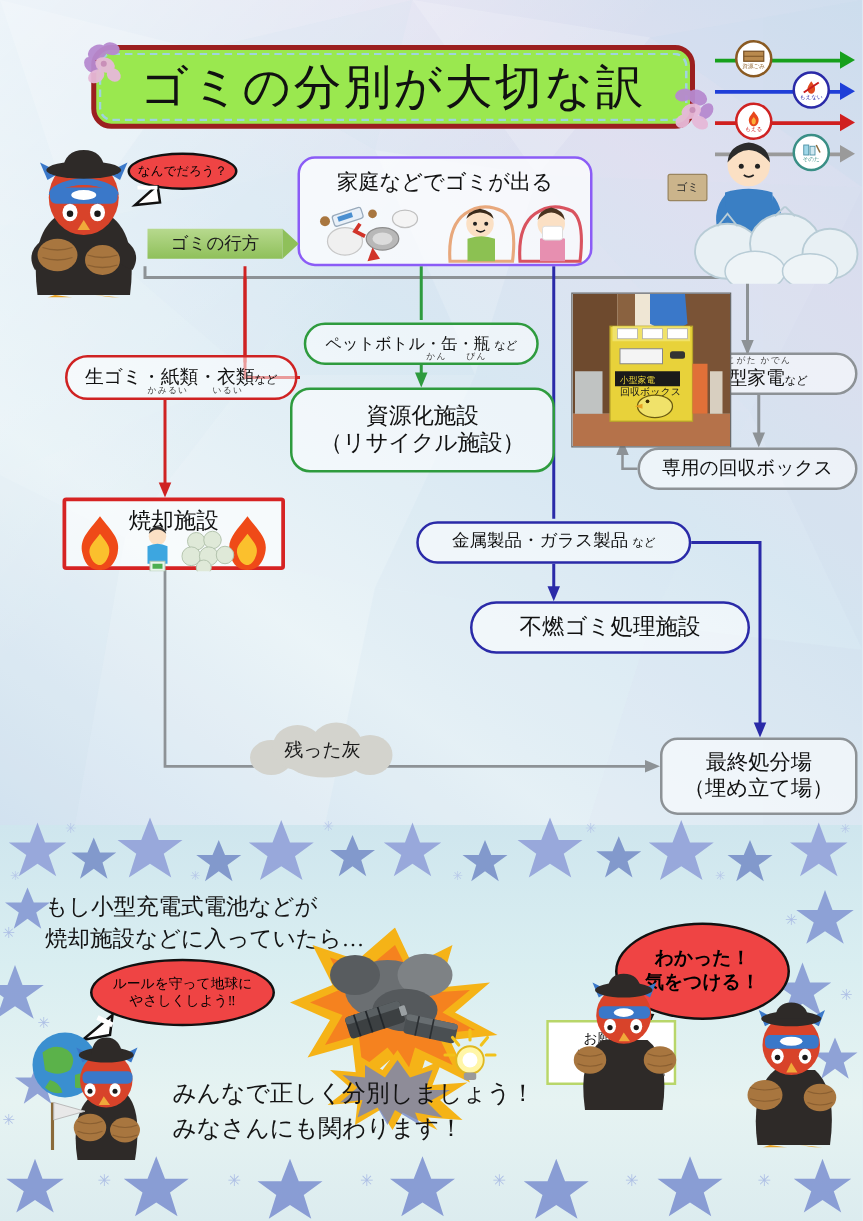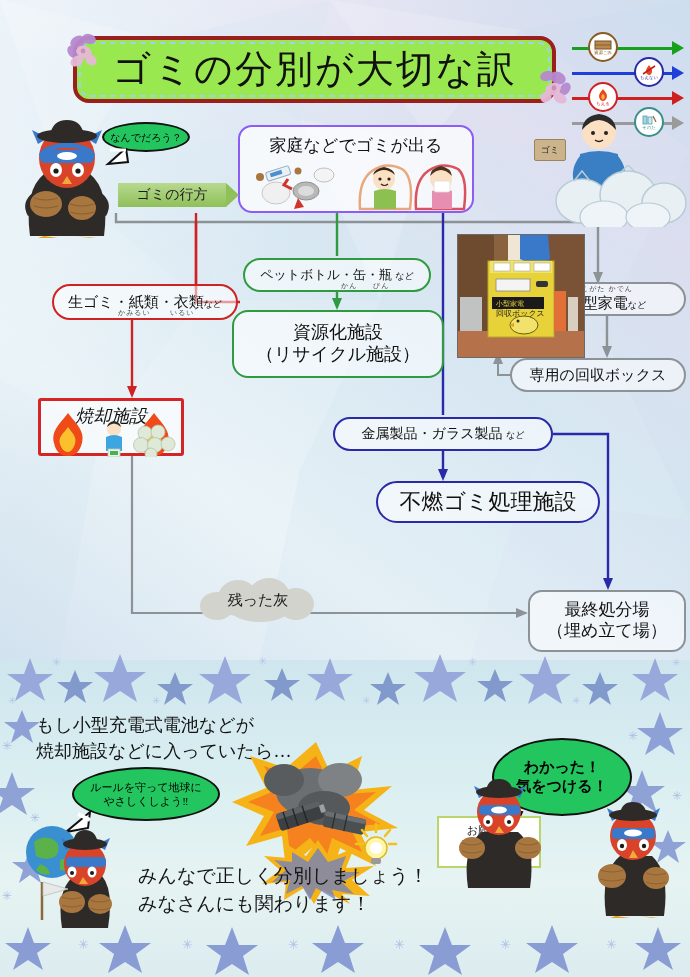--- a/index.html
+++ b/index.html
@@ -64,40 +64,40 @@
   .node .tx{line-height:1.22;white-space:nowrap;}
   .ruby{font-size:7px;letter-spacing:1px;color:#444;font-family:"Liberation Sans",sans-serif;line-height:1;}
   .nd-suffix{font-size:9px;}
 
   .n-source{left:238px;top:125px;width:236px;height:88px;border:2px solid #8b5cf6;border-radius:14px;font-size:17px;color:#111;background:rgba(255,255,255,.72);}
   .n-source .tx{position:absolute;top:9px;left:0;right:0;font-size:17px;}
 
   .n-nama{left:52px;top:284px;width:186px;height:36px;border:2px solid #cf2222;border-radius:18px;font-size:15px;color:#111;}
   .n-pet{left:243px;top:258px;width:188px;height:34px;border:2px solid #2e9b3e;border-radius:17px;font-size:13px;color:#111;}
   .n-recycle{left:232px;top:310px;width:212px;height:68px;border:2px solid #2e9b3e;border-radius:16px;font-size:18px;color:#111;}
-  .n-burn{left:38px;top:398px;width:146px;height:58px;border:3px solid #d62323;border-radius:3px;font-size:18px;color:#111;background:rgba(255,255,255,.62);font-style:italic;}
+  .n-burn{left:50px;top:398px;width:178px;height:58px;border:3px solid #d62323;border-radius:3px;font-size:18px;color:#111;background:rgba(255,255,255,.62);}
   .n-kaden{left:528px;top:282px;width:158px;height:34px;border:2px solid #8d9296;border-radius:17px;font-size:15px;color:#111;}
   .n-boxcol{left:510px;top:358px;width:176px;height:34px;border:2px solid #8d9296;border-radius:17px;font-size:15px;color:#111;}
   .n-metal{left:333px;top:417px;width:220px;height:34px;border:2px solid #2a2aa8;border-radius:17px;font-size:14px;color:#111;}
-  .n-funen{left:376px;top:481px;width:224px;height:42px;border:2px solid #2a2aa8;border-radius:21px;font-size:22px;color:#111;}
+  .n-funen{left:376px;top:481px;width:224px;height:42px;border:2px solid #2a2aa8;border-radius:21px;font-size:18px;color:#111;}
   .n-final{left:528px;top:590px;width:158px;height:62px;border:2px solid #8d9296;border-radius:14px;font-size:17px;color:#111;}
 
   
   .banner{position:absolute;left:118px;top:183px;width:108px;height:24px;font-family:Liberation Serif, serif;}
   .banner-bg{position:absolute;inset:0;background:linear-gradient(180deg,#b7d98e,#8fc05a);}
   .banner-tip{position:absolute;left:108px;top:0;width:0;height:0;border-top:12px solid transparent;border-bottom:12px solid transparent;border-left:13px solid #8fc05a;}
   .banner-tx{position:absolute;inset:0;display:flex;align-items:center;justify-content:center;font-size:14px;color:#1c1c1c;white-space:nowrap;}
 
   
   .cloud{position:absolute;left:200px;top:578px;width:116px;height:44px;}
   .cloud i{position:absolute;background:#d3d3cd;border-radius:50%;}
   .cloud span{position:absolute;inset:0;display:flex;align-items:center;justify-content:center;font-size:15px;color:#1a1a1a;z-index:3;}
 
   
-  .bub{position:absolute;background:#22c55e;border:2px solid #111;display:flex;align-items:center;justify-content:center;text-align:center;box-sizing:border-box;}
+  .bub{position:absolute;background:#ef4444;border:2px solid #111;display:flex;align-items:center;justify-content:center;text-align:center;box-sizing:border-box;}
   .bub .bl{line-height:1.3;}
 
   
   .btm-head{position:absolute;left:36px;top:712px;font-size:18px;color:#141414;line-height:1.45;}
   .btm-msg{position:absolute;left:138px;top:862px;font-size:19px;color:#141414;line-height:1.45;}
 
   .sign{position:absolute;left:437px;top:816px;width:104px;height:52px;background:#fff;border:2px solid #b8d66a;box-sizing:border-box;}
   .sign .s1{position:absolute;left:0;right:0;top:5px;text-align:center;font-size:11px;color:#111;}
   .sign .s2{position:absolute;left:0;right:0;top:20px;text-align:center;font-size:11px;color:#111;}
   .sign .cred{position:absolute;right:6px;bottom:2px;font-size:6px;color:#555;font-family:"Liberation Sans",sans-serif;}

